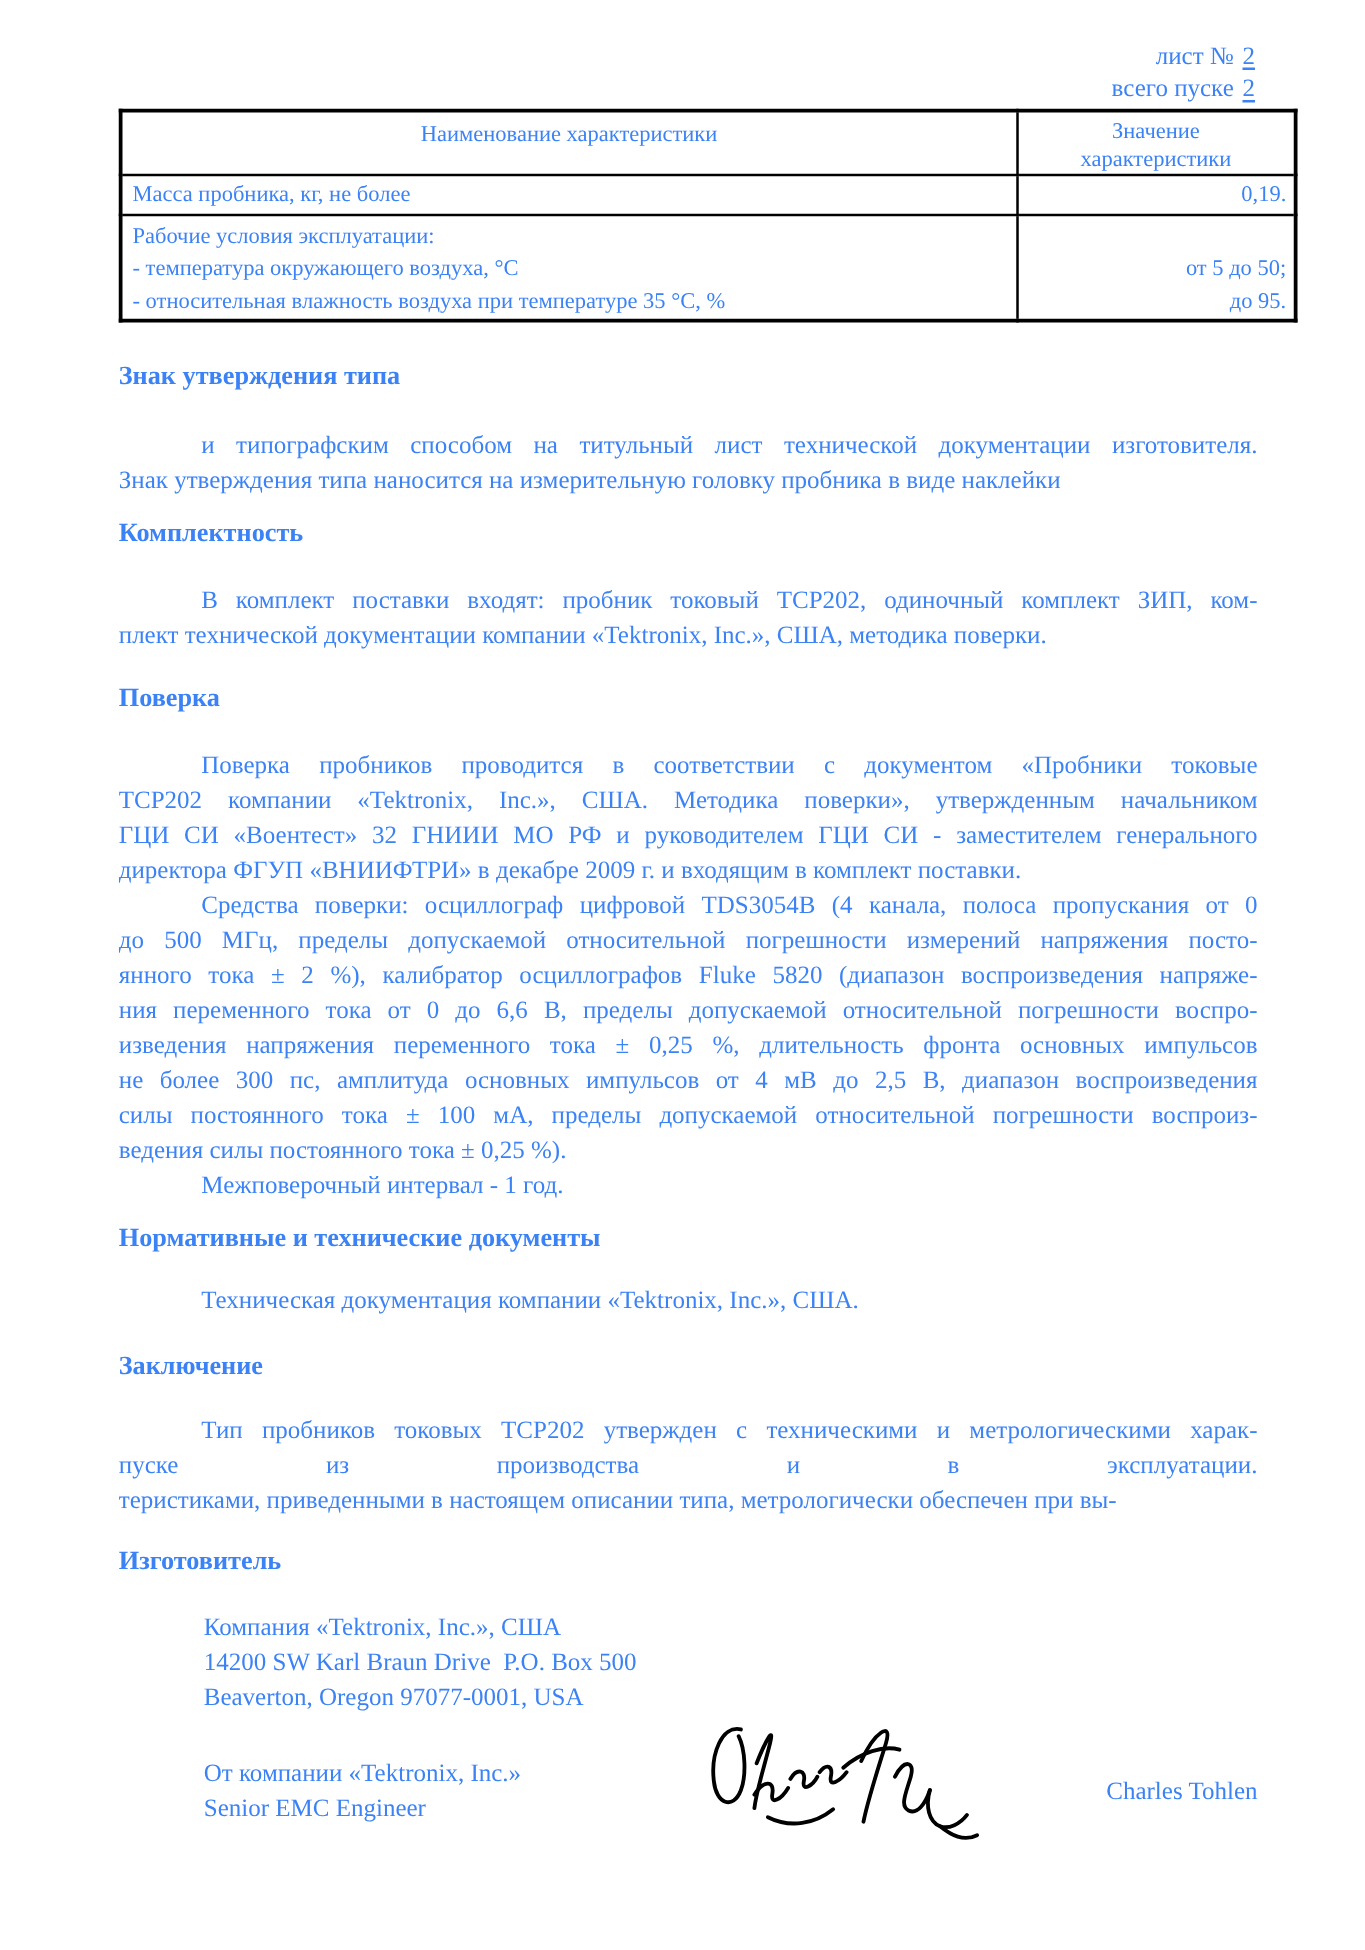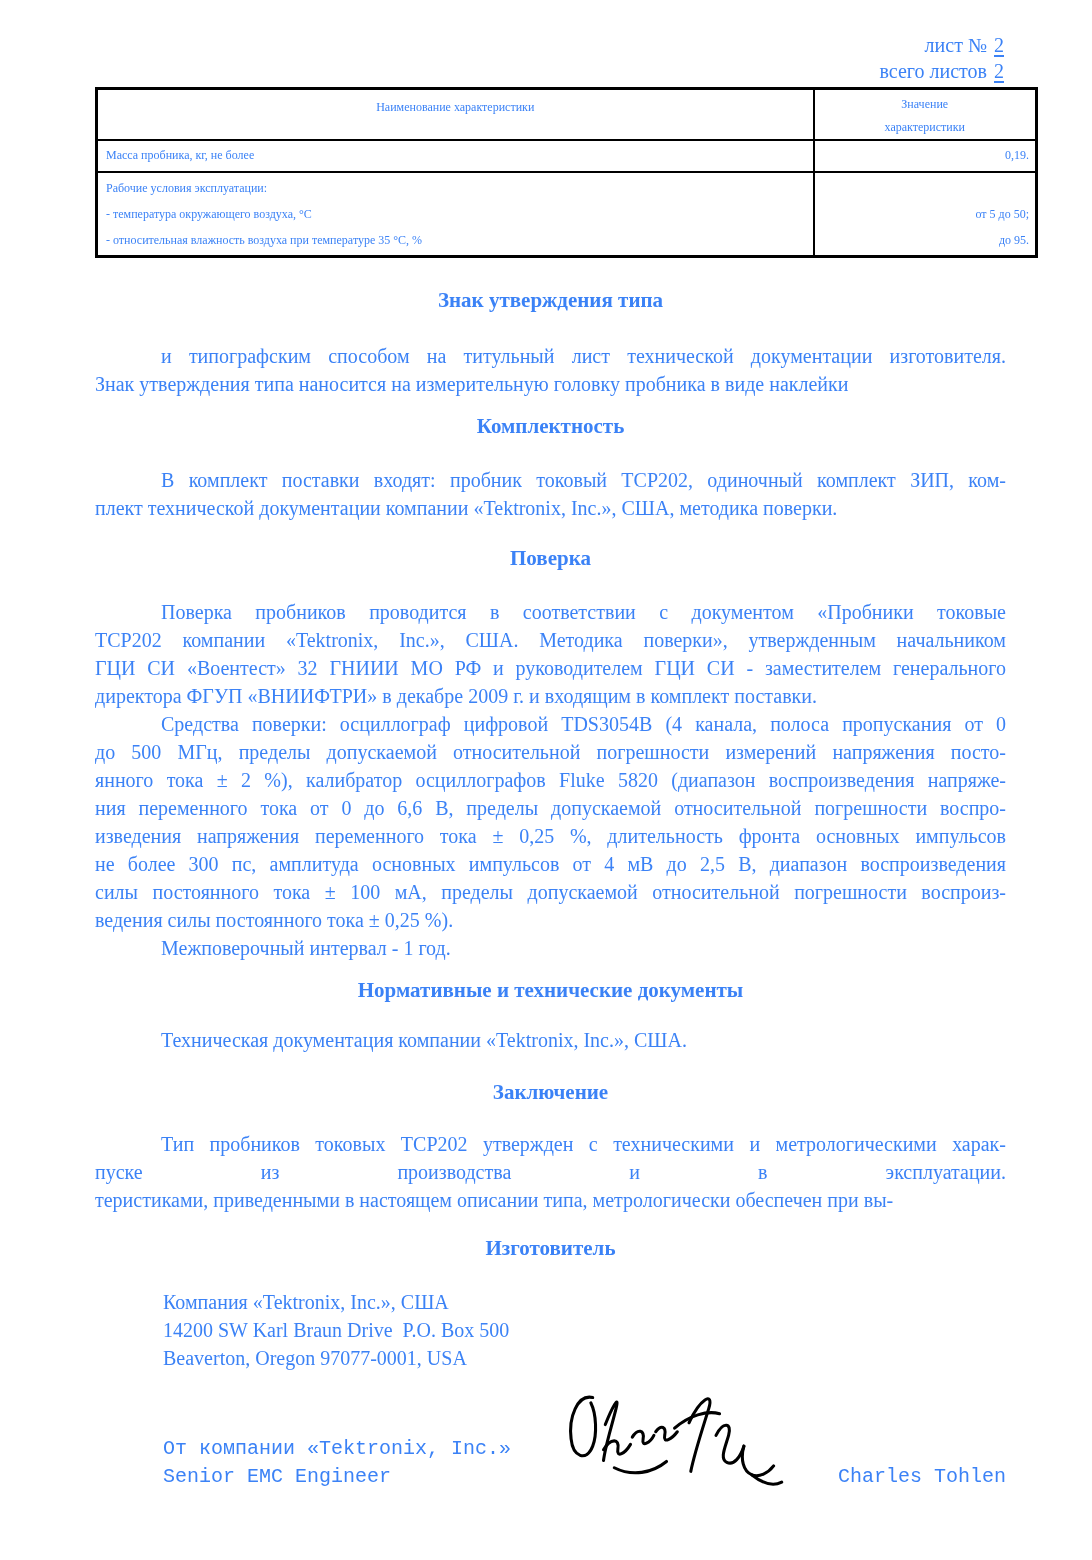--- a/index.html
+++ b/index.html
@@ -21,41 +21,41 @@
   .sheet-info { text-align:right; line-height:26px; }
   .u { text-decoration:underline; text-decoration-thickness:2px; text-underline-offset:3px; padding:0 2px; }
 
   
   table.char-table {
     border-collapse:collapse;
     table-layout:fixed;
     width:940px;
     margin-top:3px;
     border:3px solid #000;
-    font-size:12px;
+    font-size:18px;
   }
   .char-table th, .char-table td {
     border:2px solid #000;
     vertical-align:top;
     font-weight:normal;
     padding:0;
   }
   .char-table th { text-align:center; }
   .char-table th.c1 { height:46px; padding-top:3px; }
   .char-table th.c2 { padding-top:3px; line-height:23px; }
   .char-table th.c2 > div { text-align:center; }
   .char-table td.c1 { padding:1px 4px 1px 8px; }
   .char-table td.val { text-align:right; padding:1px 6px 1px 2px; }
   .char-table td.val > div { text-align:right; }
   .char-table tr.r1 td { height:28px; line-height:27px; }
   .char-table tr.r2 td > div { line-height:26px; }
   .char-table tr.r2 td { padding-top:2px; padding-bottom:2px; }
 
   
-  .sec-title { text-align:center; font-weight:bold; font-size:21px; line-height:24px; }
+  .sec-title { font-weight:bold; font-size:21px; line-height:24px; }
   [data-name="title-approval-mark"] { margin:30px 0 30px; }
   [data-name="title-completeness"] { margin:16px 0 28px; }
   [data-name="title-verification"] { margin:24px 0 28px; }
   [data-name="title-normative"]    { margin:16px 0 24px; }
   [data-name="title-conclusion"]   { margin:26px 0 26px; }
   [data-name="title-manufacturer"] { margin:22px 0 0; }
 
   
   .para { margin:0; }
   .para > div {
@@ -66,35 +66,35 @@
     white-space:pre-wrap;
   }
   .para > div:first-child { text-indent:66px; }
   .para > div:last-child { text-align-last:left; }
 
   
   .addr { margin:28px 0 0 68px; }
   .addr > div { white-space:pre-wrap; line-height:28px; }
 
   
-  .sig-row { display:flex; align-items:flex-end; margin-top:30px;font-family:Liberation Mono, monospace; }
+  .sig-row { display:flex; align-items:center; margin-top:16px; }
   .sig-left { margin-left:68px; width:360px; }
   .sig-left > div { line-height:28px; }
   .sig-img { width:225px; margin-left:40px; margin-top:-16px; }
   .sig-img svg { display:block; }
   .sig-name { margin-left:auto; text-align:right; line-height:28px; }
 </style>
 </head>
 <body>
 
 <div class="page" data-name="document-page">
 
   <div class="sheet-info" data-name="sheet-info">
     <div data-name="sheet-number-line"><span data-name="sheet-label">лист №</span> <span class="u" data-name="sheet-number">2</span></div>
-    <div data-name="total-sheets-line"><span data-name="total-sheets-label">всего листов</span> <span class="u" data-name="total-sheets-number">2</span></div>
+    <div data-name="total-sheets-line"><span data-name="total-sheets-label">всего пуске</span> <span class="u" data-name="total-sheets-number">2</span></div>
   </div>
 
   <table class="char-table" data-name="characteristics-table">
     <colgroup>
         <col style="width:717px">
         <col style="width:223px">
       </colgroup>
     <tbody>
         <tr data-name="table-header-row">
       <th class="c1" data-name="column-header-name">Наименование характеристики</th>

